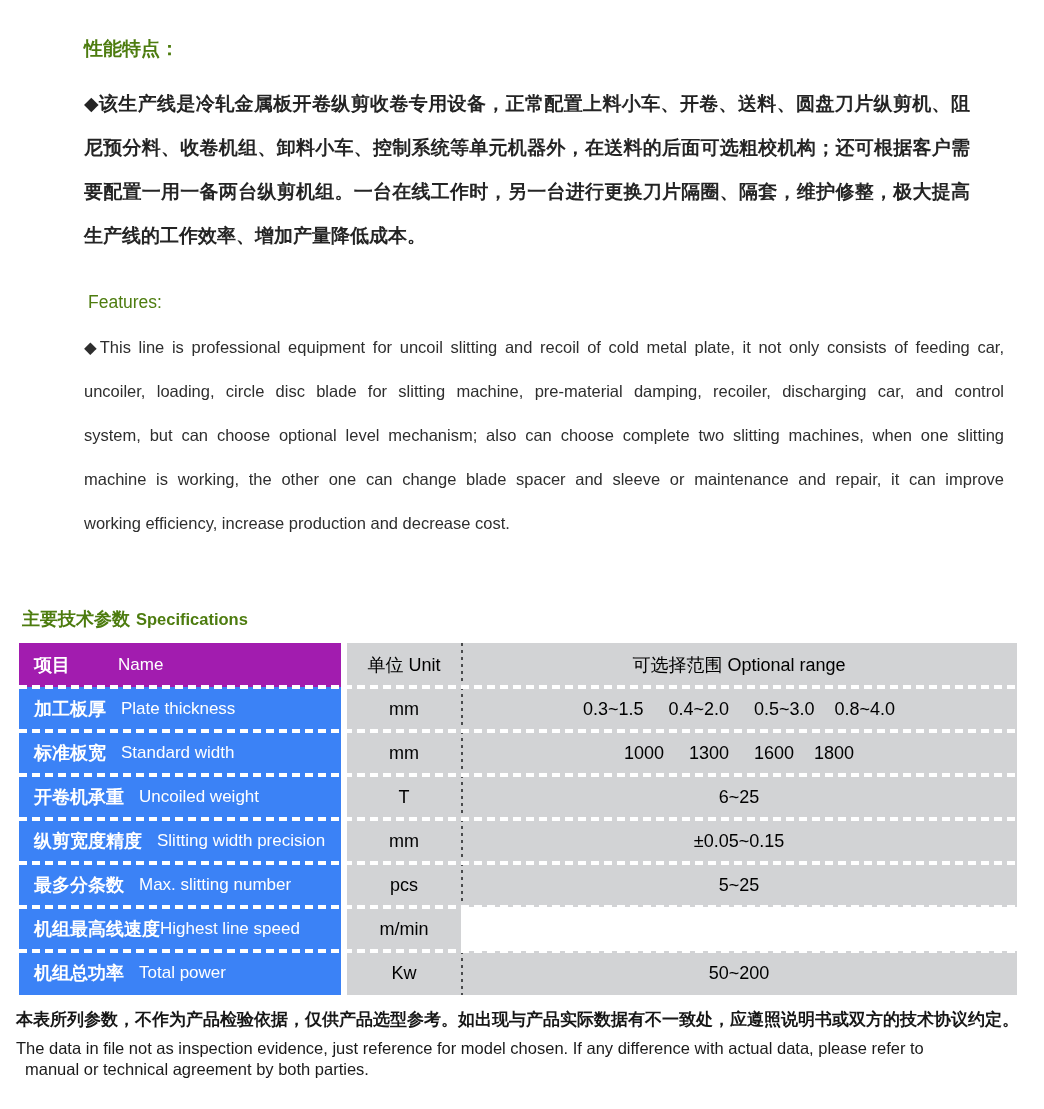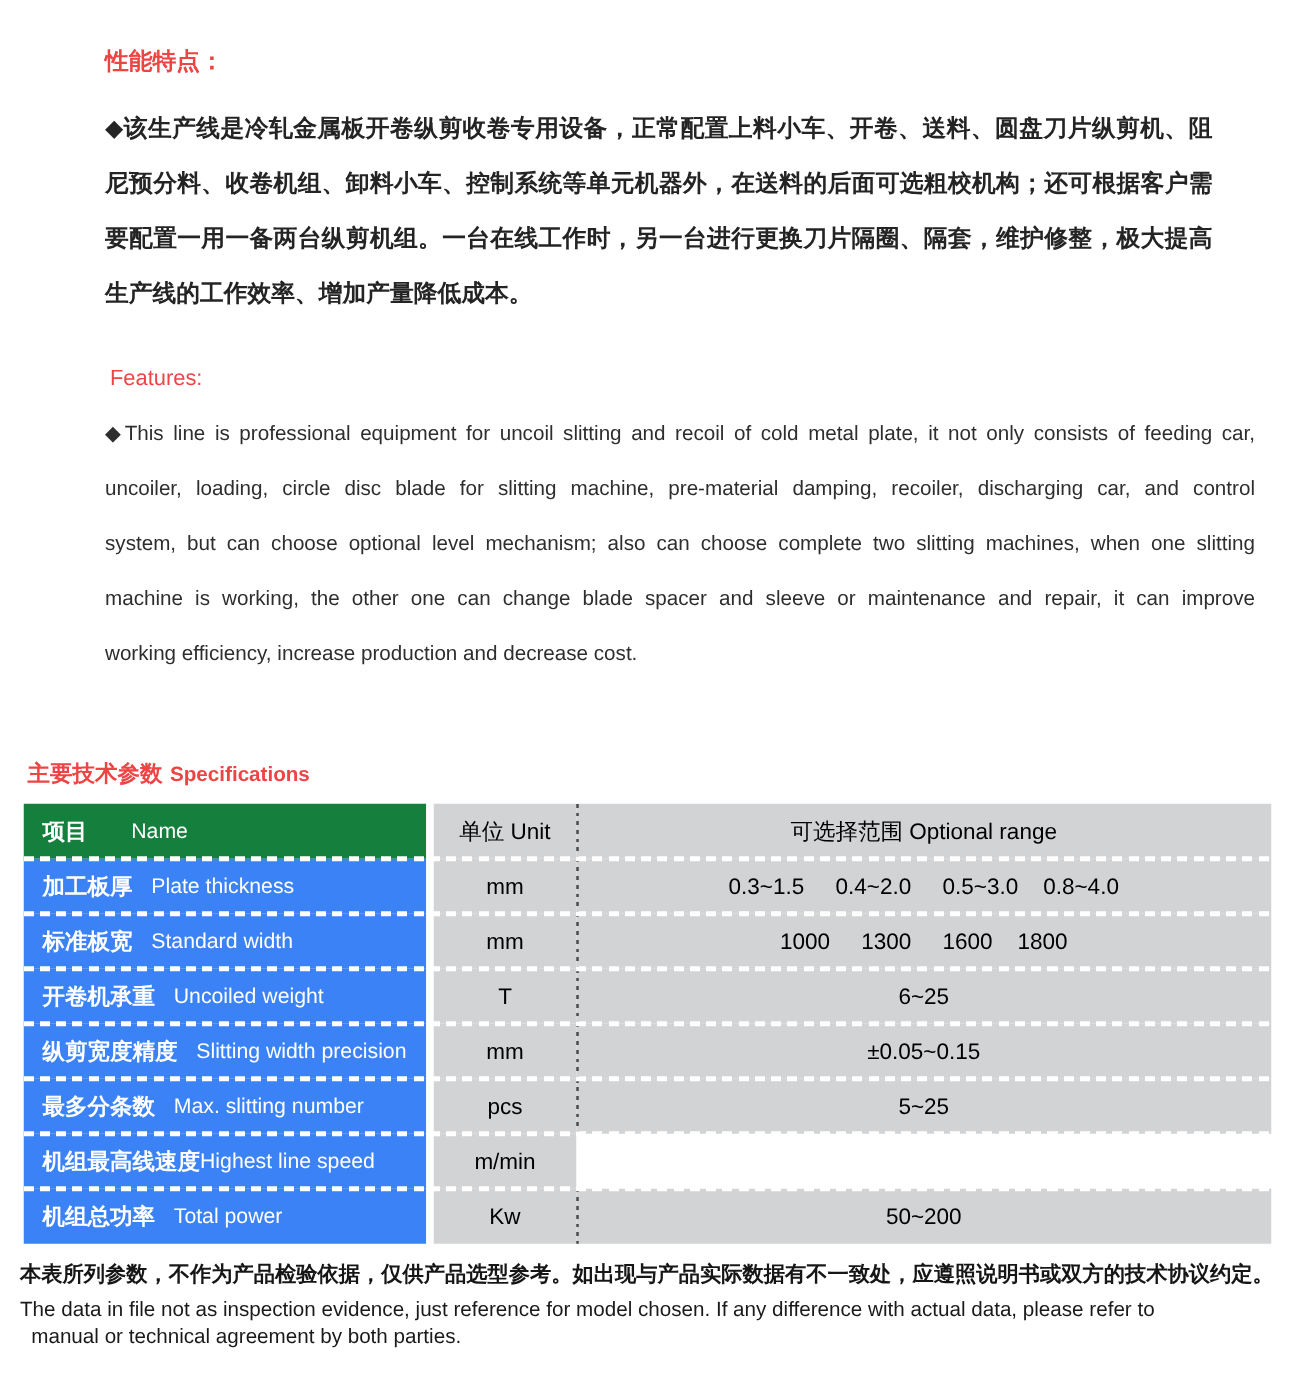--- a/index.html
+++ b/index.html
@@ -5,21 +5,21 @@
   html,body{margin:0;padding:0;background:#ffffff;}
   body{
     width:1044px;min-height:1109px;
     font-family:"Liberation Sans","DejaVu Sans",sans-serif;
     color:#1c1c1c;
     position:relative;
   }
   .page{padding-top:36px;}
 
   
-  .red-head{color:#ef4444;}
+  .red-head{color:#4d7c0f;}
   .h-perf{margin:0 0 0 84px;font-size:19px;font-weight:bold;}
   .h-feat{margin:34px 0 0 88px;font-size:17.5px;font-weight:normal;}
   .h-spec{margin:62px 0 0 22px;font-size:18px;}
   .h-spec .zh{font-weight:bold;font-size:18px;}
   .h-spec .en{font-weight:bold;font-size:16.5px;margin-left:6px;}
 
   
   .para{margin-top:20px;}
   .para-zh{margin-left:84px;width:886px;font-size:19px;font-weight:600;line-height:44px;color:#242424;}
   .para-en{margin-left:84px;width:920px;font-size:16.5px;line-height:44px;color:#2e2e2e;margin-top:12px;}
@@ -38,21 +38,21 @@
     position:relative;
   }
   .cell{display:flex;align-items:center;}
   .name-cell{
     background:#3b82f6;color:#ffffff;
     padding-left:15px;gap:15px;
     font-size:18px;
   }
   .name-cell .zh{font-weight:600;white-space:nowrap;}
   .name-cell .en{font-size:17px;font-weight:normal;white-space:nowrap;}
-  .t-row.header .name-cell{background:#15803d;gap:35px;}
+  .t-row.header .name-cell{background:#a21caf;gap:48px;}
   .t-row.no-gap .name-cell{gap:0;}
   .gap-col{background:#ffffff;}
   .unit-cell,.range-cell{
     background:#d2d3d5;color:#000000;
     justify-content:center;
     font-size:18px;white-space:pre;
   }
   .t-row.header .unit-cell,.t-row.header .range-cell{font-size:18px;}
   .range-cell{position:relative;}
   .range-cell::before{

